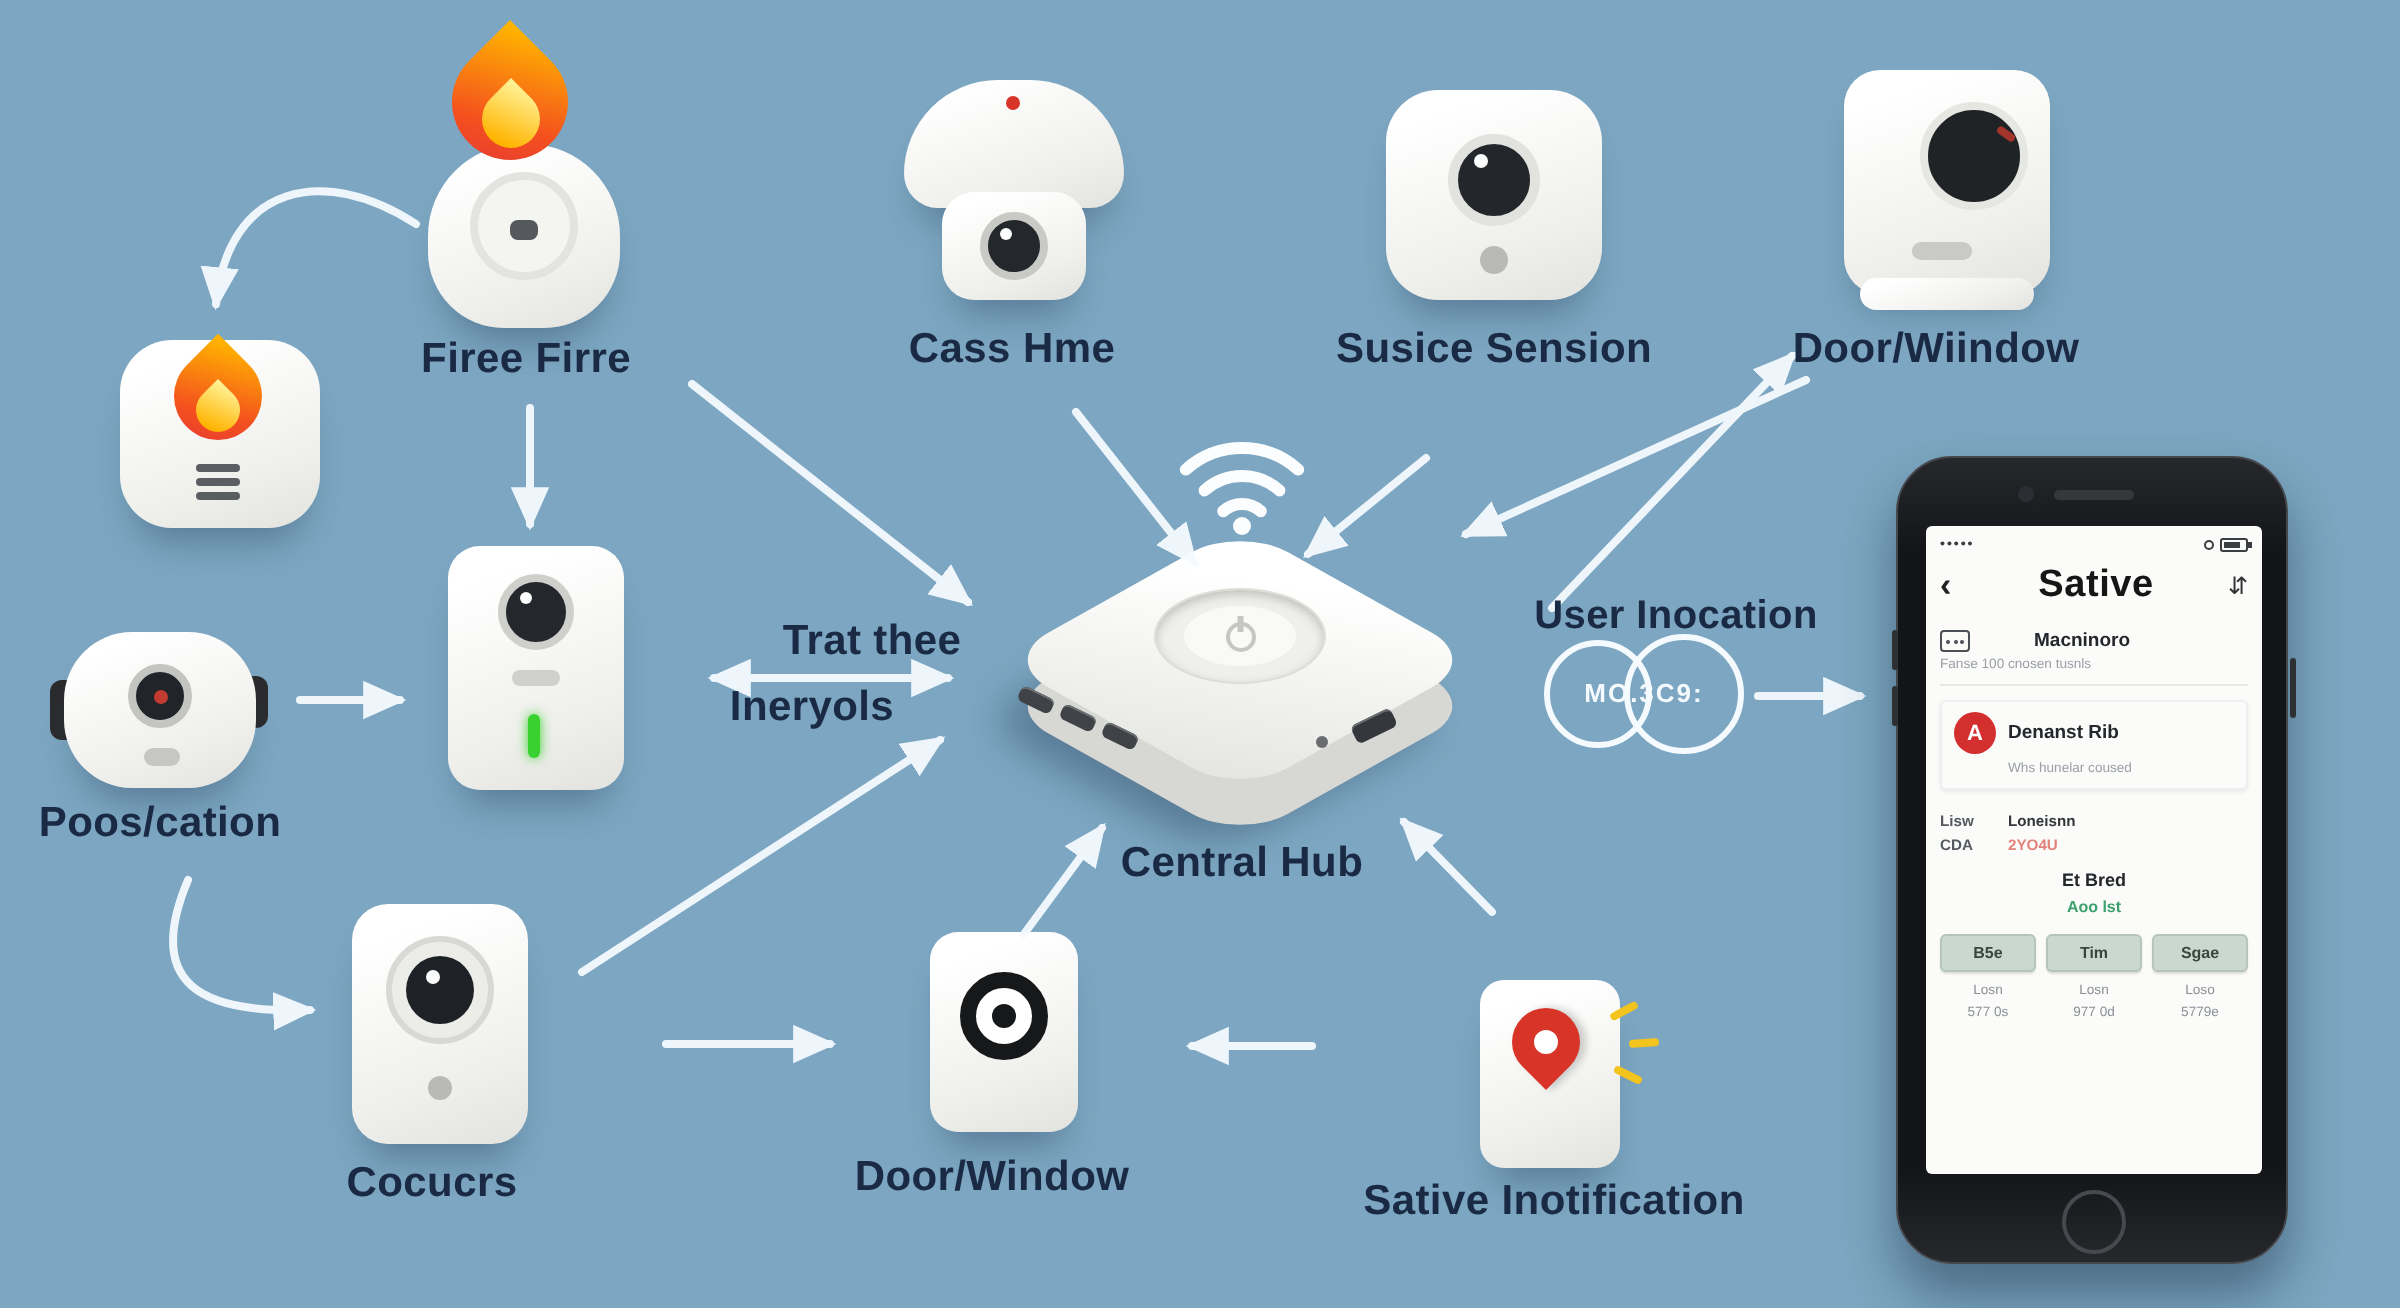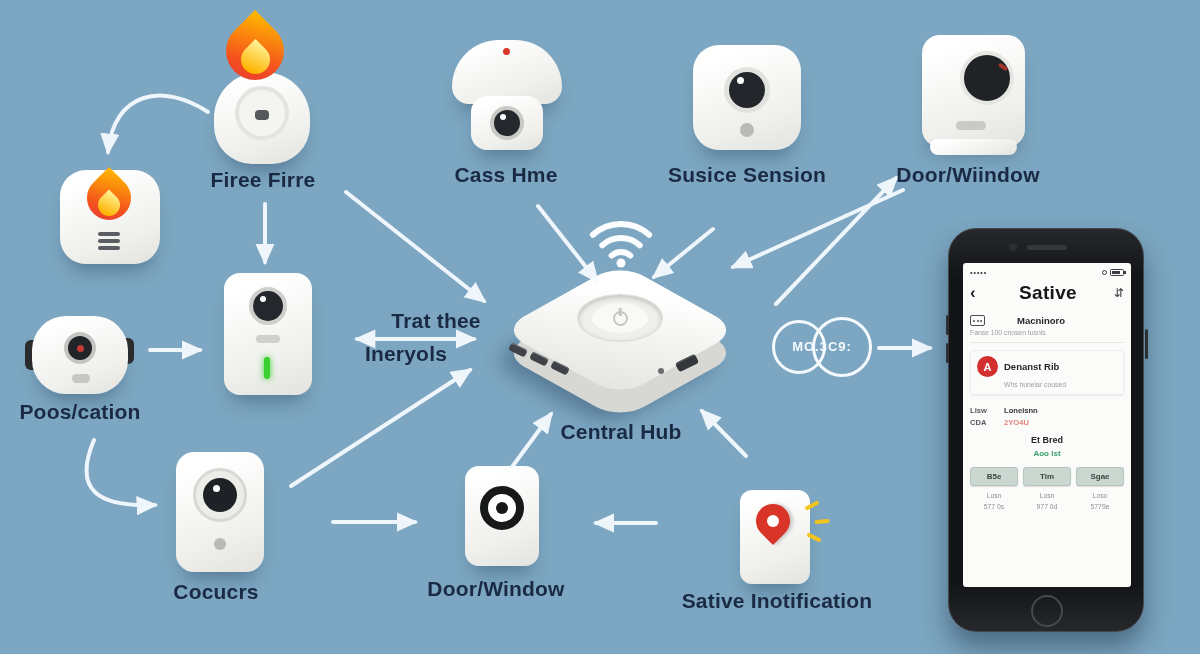--- a/index.html
+++ b/index.html
@@ -277,20 +277,21 @@
   <div class="cloud-t" style="left:822px;top:339px;">MO.3C9:</div>
 
   <div class="lbl" style="left:263px;top:168px;">Firee Firre</div>
   <div class="lbl" style="left:506px;top:163px;">Cass Hme</div>
   <div class="lbl" style="left:747px;top:163px;">Susice Sension</div>
   <div class="lbl" style="left:968px;top:163px;">Door/Wiindow</div>
   <div class="lbl" style="left:80px;top:400px;">Poos/cation</div>
   <div class="lbl" style="left:436px;top:309px;">Trat thee</div>
   <div class="lbl" style="left:406px;top:342px;">Ineryols</div>
   <div class="lbl" style="left:621px;top:420px;">Central Hub</div>
+  <div class="lbl small" style="left:838px;top:297px;">User Inocation</div>
   <div class="lbl" style="left:216px;top:580px;">Cocucrs</div>
   <div class="lbl" style="left:777px;top:589px;">Sative Inotification</div>
   <div class="lbl" style="left:496px;top:577px;">Door/Window</div>
 
   <div class="phone">
     <div class="sidebtn" style="left:-3px;top:86px;width:3px;height:20px;"></div>
     <div class="sidebtn" style="left:-3px;top:114px;width:3px;height:20px;"></div>
     <div class="sidebtn" style="left:196px;top:100px;width:3px;height:30px;"></div>
     <div class="speaker"></div>
     <div class="camdot"></div>

